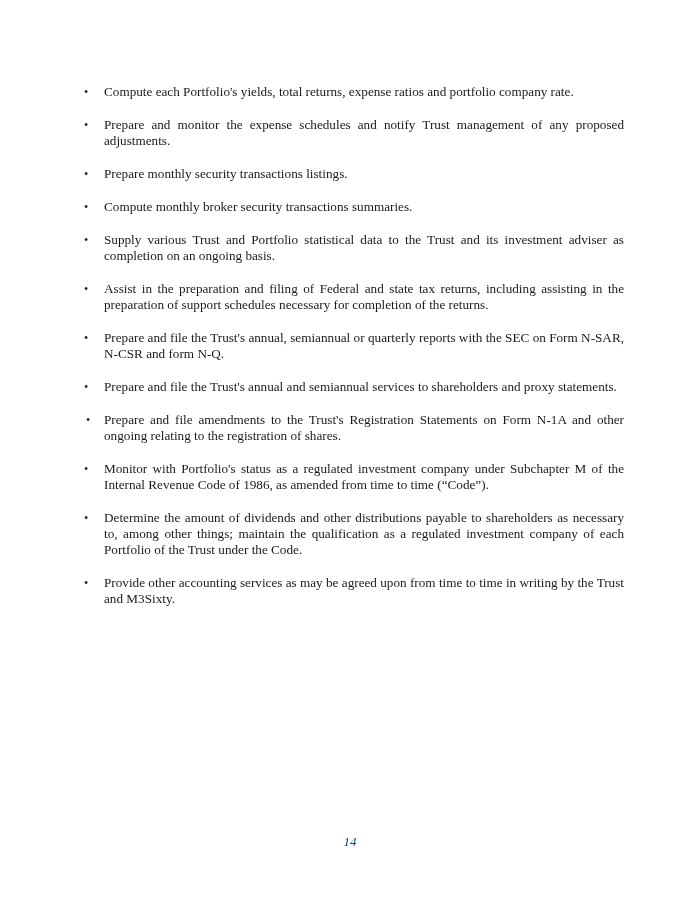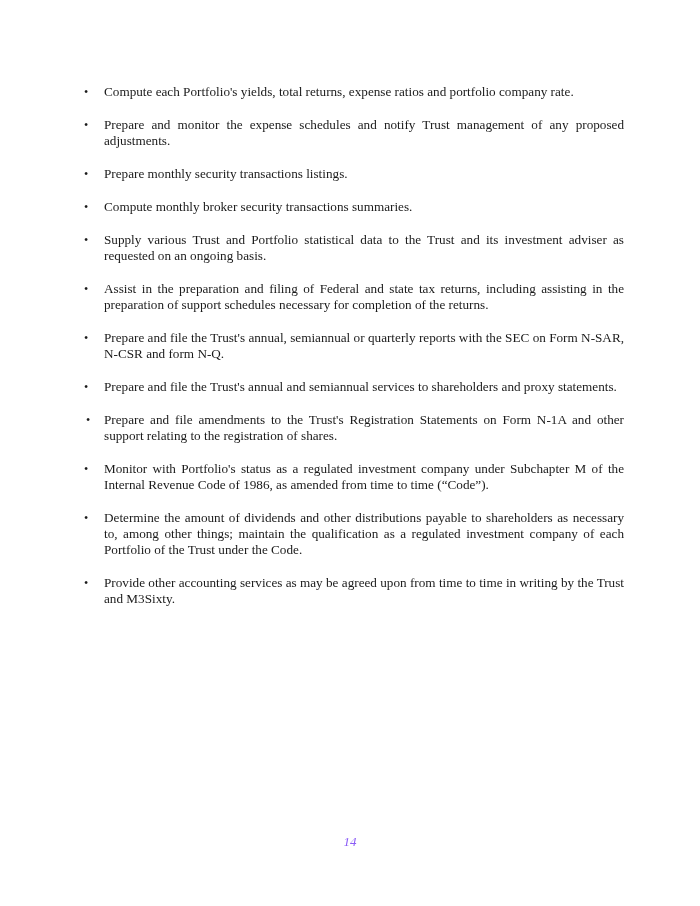--- a/index.html
+++ b/index.html
@@ -54,21 +54,21 @@
       left: -1px;
     }
     .text { display: block; }
     .page-number {
       position: absolute;
       top: 834px;
       left: 0;
       width: 700px;
       text-align: center;
       font-size: 13px;
-      color: #8b5cf6;
+      color: #0c4a6e;
       font-style: italic;
     }
   </style>
 </head>
 <body>
 
 <div class="page">
   <ul class="bullets">
     <li class="item">
       <span class="bullet">•</span>
@@ -81,37 +81,37 @@
     <li class="item">
       <span class="bullet">•</span>
       <span class="text">Prepare monthly security transactions listings.</span>
     </li>
     <li class="item">
       <span class="bullet">•</span>
       <span class="text">Compute monthly broker security transactions summaries.</span>
     </li>
     <li class="item">
       <span class="bullet">•</span>
-      <span class="text">Supply various Trust and Portfolio statistical data to the Trust and its investment adviser as requested on an ongoing basis.</span>
+      <span class="text">Supply various Trust and Portfolio statistical data to the Trust and its investment adviser as completion on an ongoing basis.</span>
     </li>
     <li class="item">
       <span class="bullet">•</span>
       <span class="text">Assist in the preparation and filing of Federal and state tax returns, including assisting in the preparation of support schedules necessary for completion of the returns.</span>
     </li>
     <li class="item">
       <span class="bullet">•</span>
       <span class="text">Prepare and file the Trust's annual, semiannual or quarterly reports with the SEC on Form N-SAR, N-CSR and form N-Q.</span>
     </li>
     <li class="item">
       <span class="bullet">•</span>
       <span class="text">Prepare and file the Trust's annual and semiannual services to shareholders and proxy statements.</span>
     </li>
     <li class="item shift">
       <span class="bullet">•</span>
-      <span class="text">Prepare and file amendments to the Trust's Registration Statements on Form N-1A and other support relating to the registration of shares.</span>
+      <span class="text">Prepare and file amendments to the Trust's Registration Statements on Form N-1A and other ongoing relating to the registration of shares.</span>
     </li>
     <li class="item">
       <span class="bullet">•</span>
       <span class="text">Monitor with Portfolio's status as a regulated investment company under Subchapter M of the Internal Revenue Code of 1986, as amended from time to time (“Code”).</span>
     </li>
     <li class="item">
       <span class="bullet">•</span>
       <span class="text">Determine the amount of dividends and other distributions payable to shareholders as necessary to, among other things; maintain the qualification as a regulated investment company of each Portfolio of the Trust under the Code.</span>
     </li>
     <li class="item">

